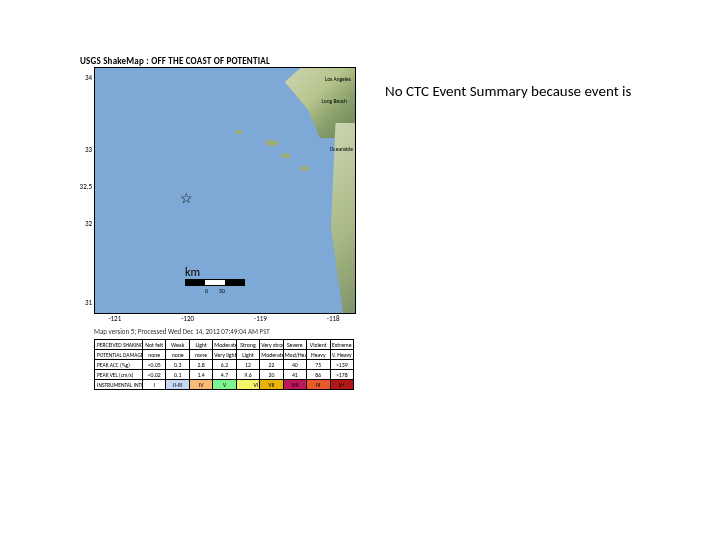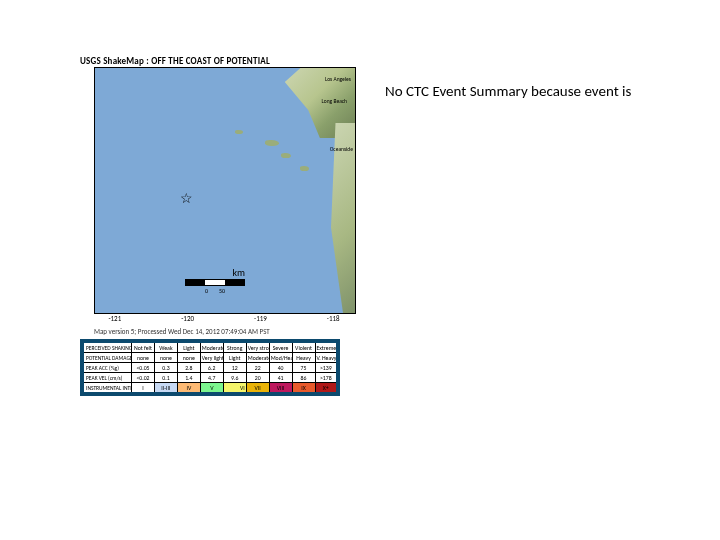--- a/index.html
+++ b/index.html
@@ -14,46 +14,53 @@
   .star{position:absolute;left:85px;top:122px;font-size:14px;color:#000;}
   .latlabels{position:absolute;left:0;top:0;height:100%;width:14px;font-size:7px;color:#000;}
   .latlabels span{position:absolute;right:2px;transform:translateY(-50%);}    
   .lonlabels{position:relative;margin-left:14px;width:260px;height:10px;font-size:7px;color:#000;}
   .lonlabels span{position:absolute;top:0;transform:translateX(-50%);}    
   .scalebar{position:absolute;left:90px;bottom:18px;width:60px;}
   .sbboxes{display:flex;height:5px;border:1px solid #000;}
   .sbboxes div{flex:1;}
   .sbtxt{font-size:6px;text-align:center;margin-top:1px;}
   .caption{font-size:7px;color:#333;margin:3px 0 3px 14px;}
-  .legend{width:260px;border:4px solid #0c4a6e;border-collapse:collapse;font-size:5.8px;table-layout:fixed;}
+  .legend{margin-left:14px;width:260px;border:1px solid #0c4a6e;border-collapse:collapse;font-size:5.8px;table-layout:fixed;}
   .legend td{border:1px solid #000;padding:0.5px 1px;text-align:center;white-space:nowrap;overflow:hidden;}
   .legend .hdr{width:44px;font-size:5.5px;text-align:left;padding-left:2px;}
   .note{position:absolute;left:385px;top:82px;width:300px;font-size:15px;line-height:1.25;color:#000;}
 </style>
 </head>
 <body>
 <div class="slide">
 
 <div class="mapblock">
   <div class="maptitle">USGS ShakeMap : OFF THE COAST OF POTENTIAL</div>
 
   <div style="position:relative;">
+    <div class="latlabels">
+      <span style="top:4%">34</span>
+      <span style="top:33%">33</span>
+      <span style="top:48%">32.5</span>
+      <span style="top:63%">32</span>
+      <span style="top:95%">31</span>
+    </div>
     <div class="mapframe">
       <div class="land"></div>
       <div class="land2"></div>
       <div class="island" style="left:170px;top:72px;width:14px;height:6px"></div>
       <div class="island" style="left:186px;top:85px;width:10px;height:5px"></div>
       <div class="island" style="left:205px;top:98px;width:9px;height:5px"></div>
       <div class="island" style="left:140px;top:62px;width:8px;height:4px"></div>
       <div class="star">☆</div>
       <div style="position:absolute;right:4px;top:8px;font-size:5.5px;color:#000">Los Angeles</div>
       <div style="position:absolute;right:8px;top:30px;font-size:5.5px;color:#000">Long Beach</div>
       <div style="position:absolute;right:2px;top:78px;font-size:5.5px;color:#000">Oceanside</div>
       <div class="scalebar">
-        <div style="font-size:10px;text-align:right">km</div>
+        <div style="font-size:12px;text-align:left">km</div>
         <div class="sbboxes">
               <div style="background:#000"></div>
               <div style="background:#fff"></div>
               <div style="background:#000"></div>
             </div>
         <div class="sbtxt"><span>0</span>&nbsp;&nbsp;&nbsp;&nbsp;&nbsp;&nbsp;&nbsp;&nbsp;<span>50</span></div>
       </div>
     </div>
   </div>
   <div class="lonlabels">

